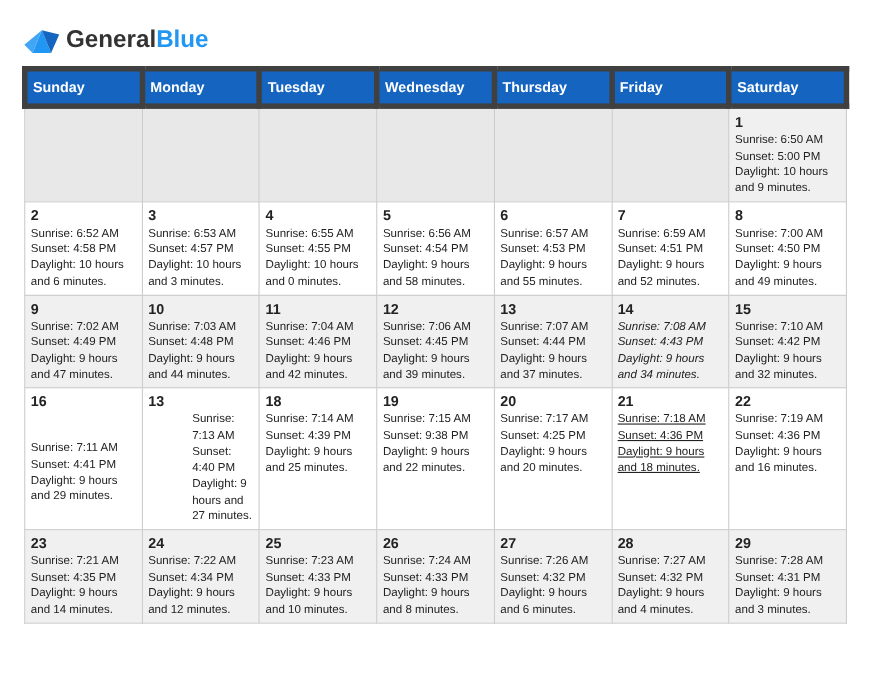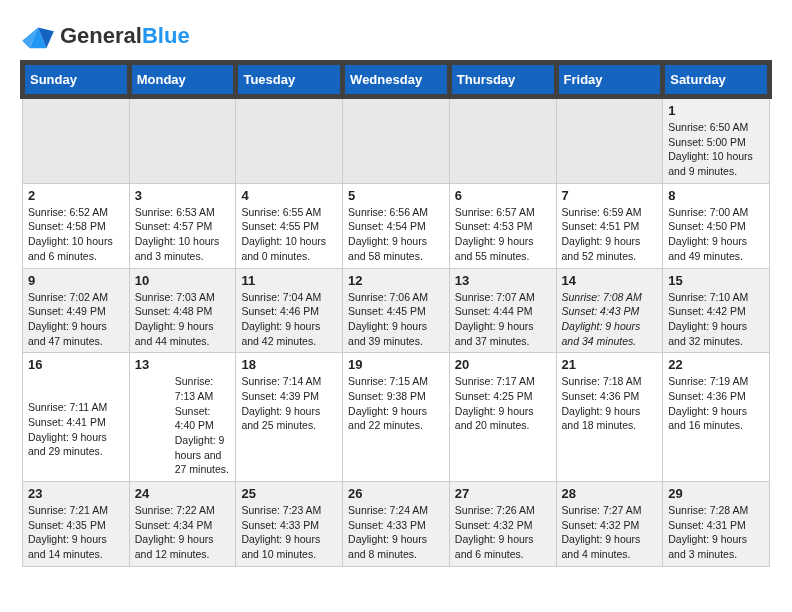--- a/index.html
+++ b/index.html
@@ -263,21 +263,21 @@
 Daylight: 9 hours and 22 minutes.</div>
           </td>
           <td>
             <span class="day-number">20</span>
             <div class="day-info" style="white-space: pre-line;">Sunrise: 7:17 AM
 Sunset: 4:25 PM
 Daylight: 9 hours and 20 minutes.</div>
           </td>
           <td>
             <span class="day-number">21</span>
-            <div class="day-info" style="white-space: pre-line;">Sunrise: 7:18 AM
+            <div class="day-info" style="white-space: pre-line; text-decoration: underline;">Sunrise: 7:18 AM
 Sunset: 4:36 PM
 Daylight: 9 hours and 18 minutes.</div>
           </td>
           <td>
             <span class="day-number">22</span>
             <div class="day-info" style="white-space: pre-line;">Sunrise: 7:19 AM
 Sunset: 4:36 PM
 Daylight: 9 hours and 16 minutes.</div>
           </td>
         </tr>

